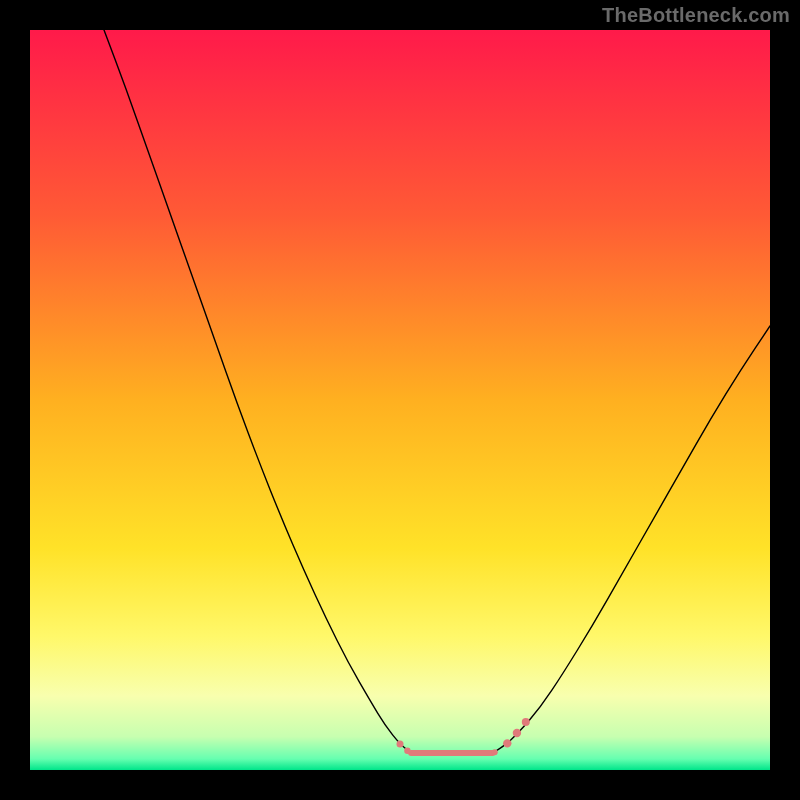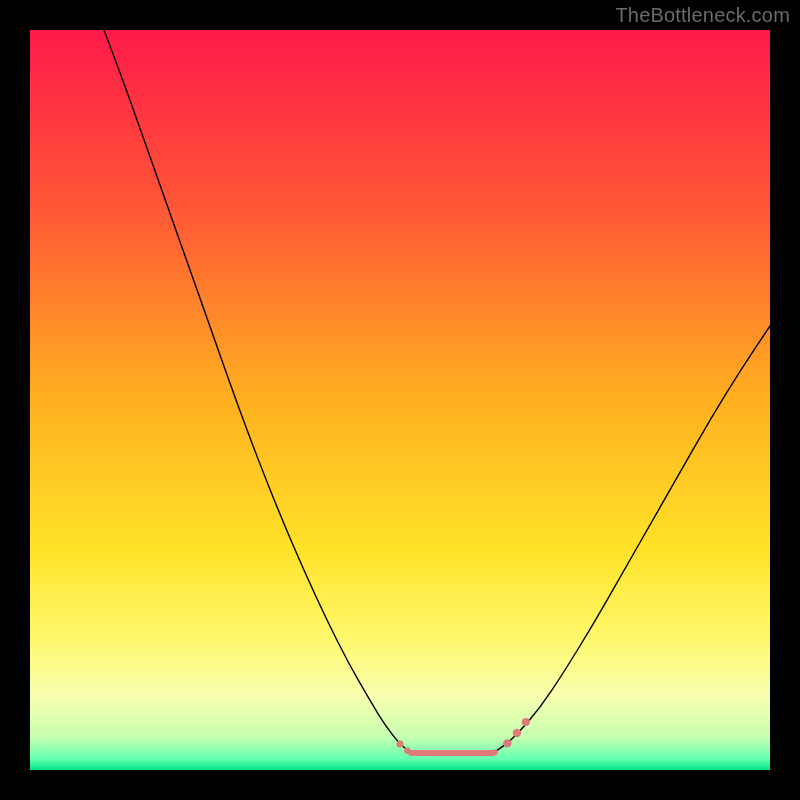--- a/index.html
+++ b/index.html
@@ -16,21 +16,21 @@
     width: 800px;
     height: 800px;
     background: #000000;
   }
   .watermark {
     position: absolute;
     top: 4px;
     right: 10px;
     color: #6a6a6a;
     font-size: 20px;
-    font-weight: 400;
+    font-weight: 700;
     letter-spacing: 0.2px;
     z-index: 5;
   }
   .plot-wrap {
     position: absolute;
     left: 30px;
     top: 30px;
     width: 740px;
     height: 740px;
   }

